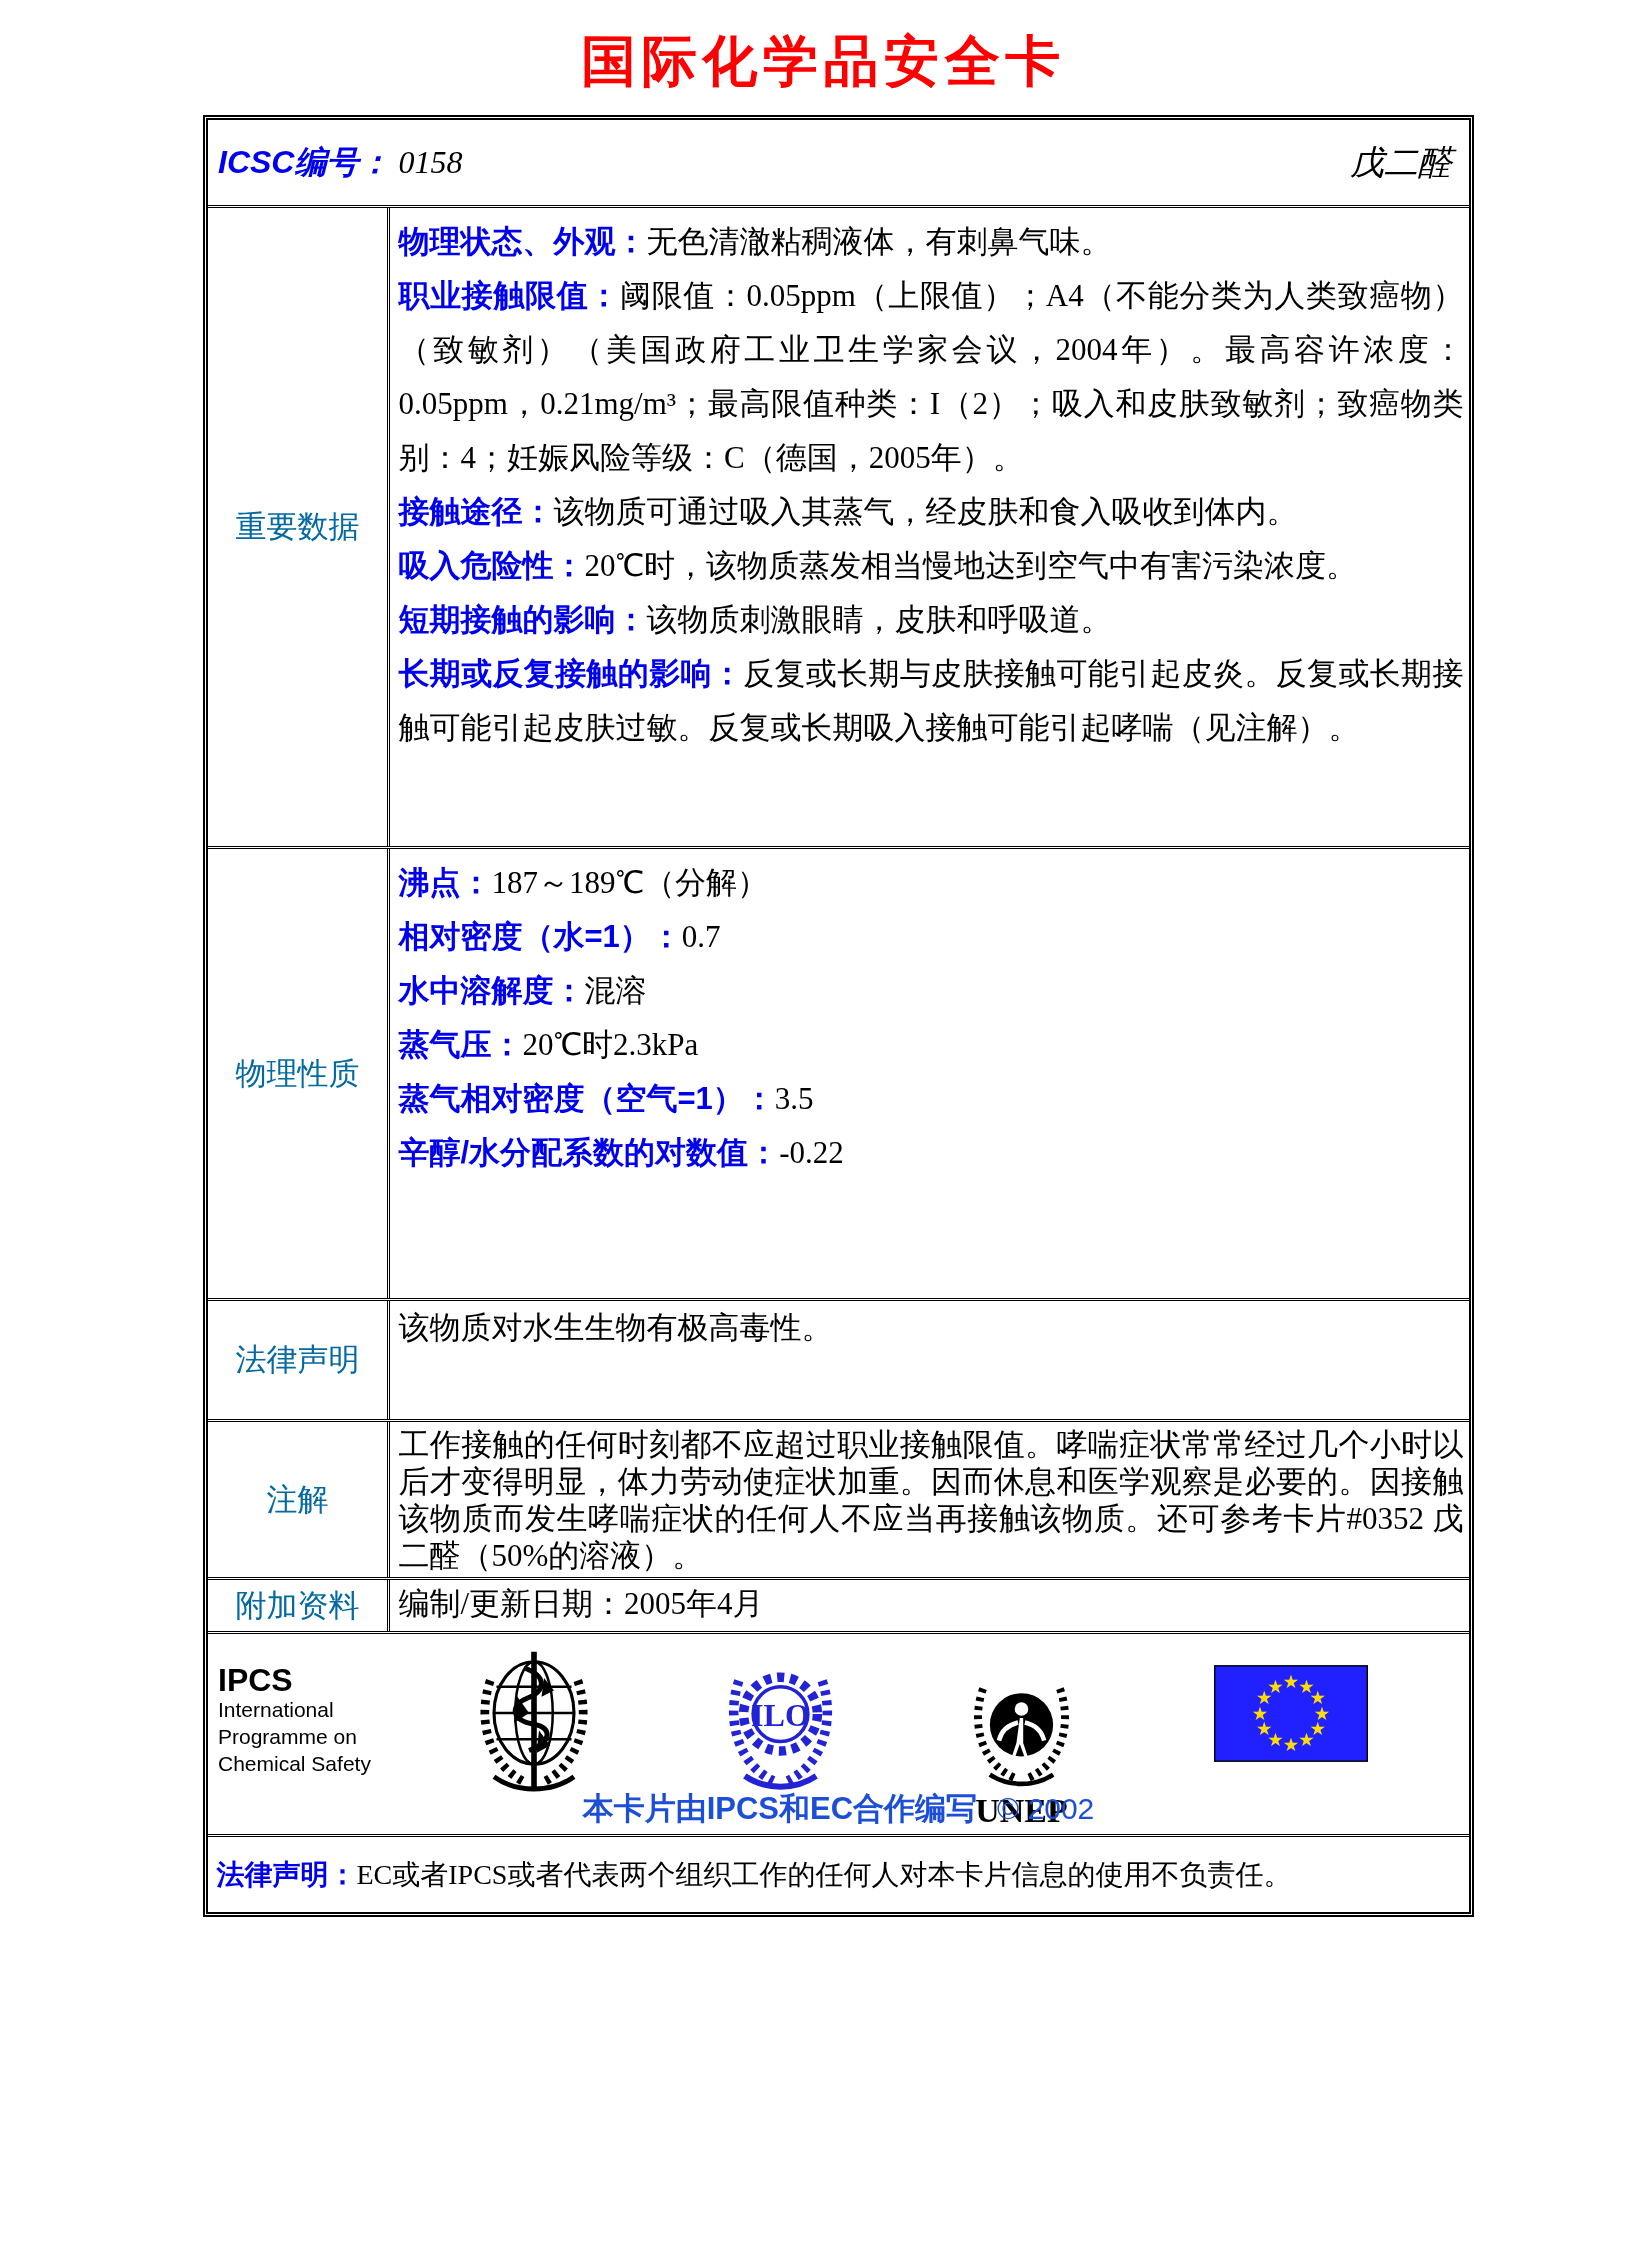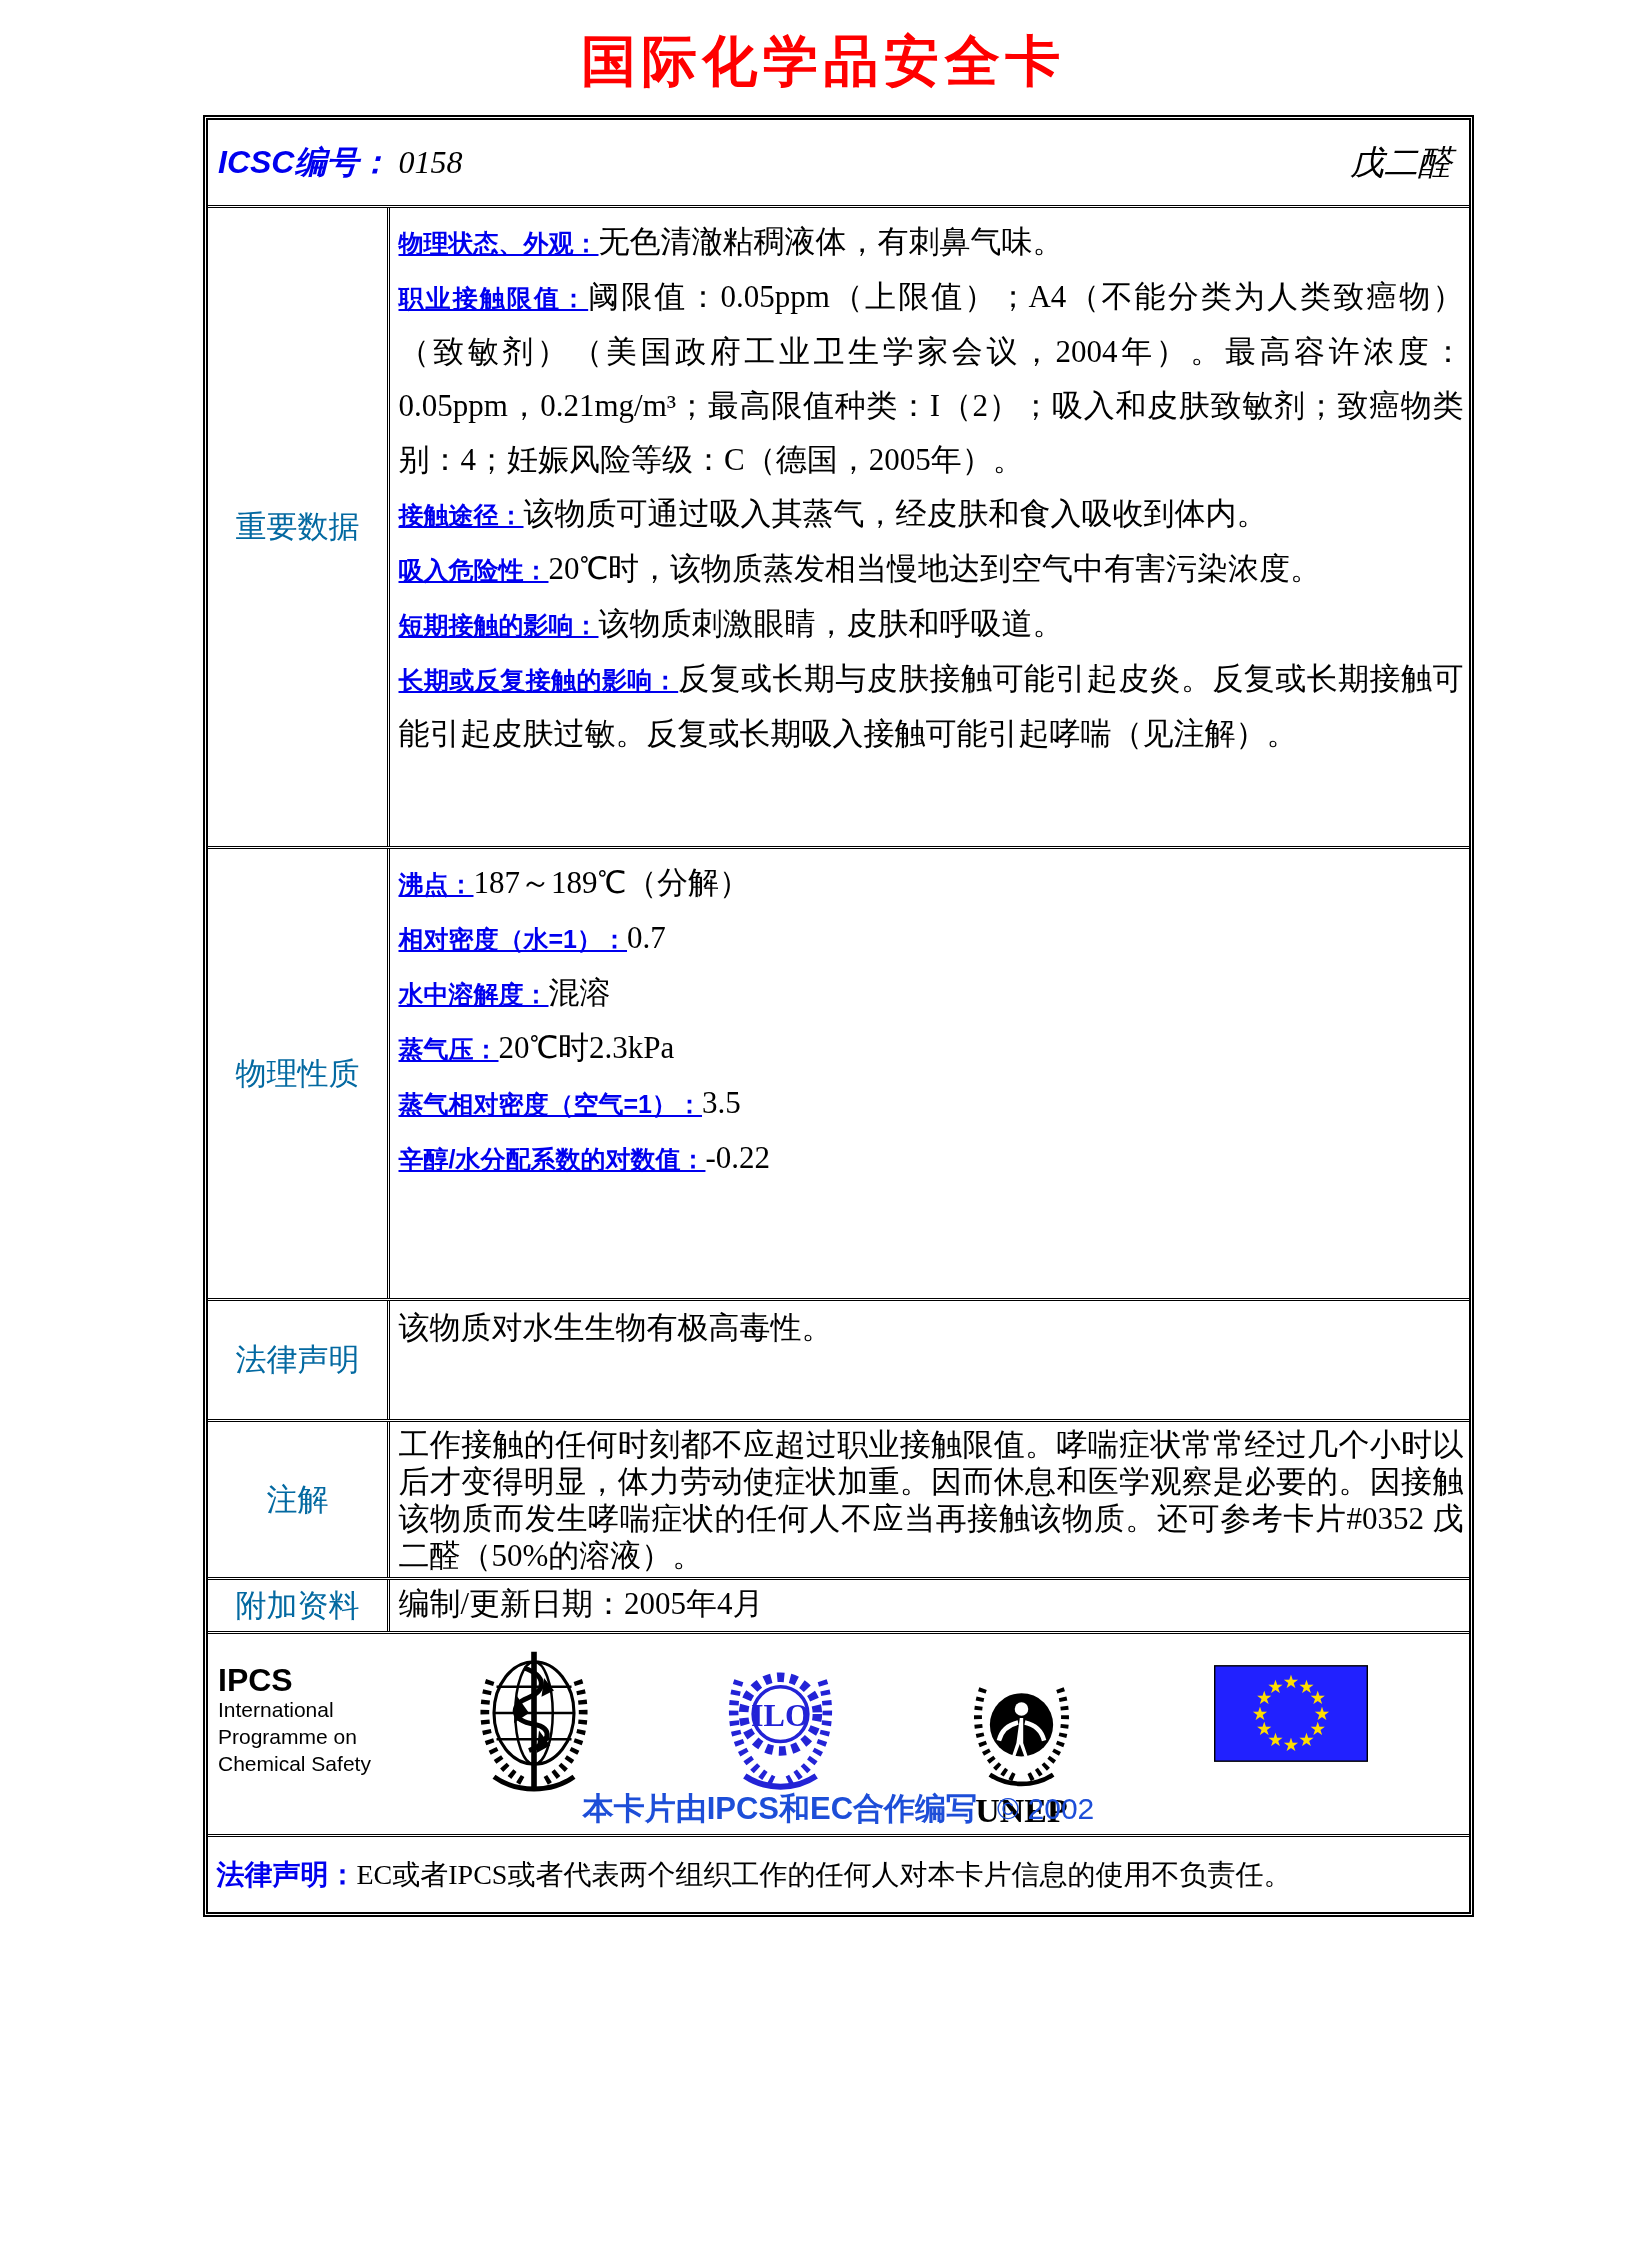--- a/index.html
+++ b/index.html
@@ -45,21 +45,21 @@
 
   .row-important { height:641px; }
   .row-physical  { height:452px; }
   .row-env       { height:121px; }
   .row-notes     { height:158px; }
   .row-add       { height:54px; }
   .row-logos     { height:203px; position:relative; }
   .row-legal     { height:78px; }
 
   .item { font-size:31px; line-height:54px; text-align:justify; }
-  .item .blue-label { font-size:25px;text-decoration:underline; }
+  .item .blue-label { font-size:31px; }
 
   .row-env  .content-cell { font-size:31px; line-height:40px; }
   .row-notes .content-cell { font-size:31px; line-height:37px; padding-top:4.2px; text-align:justify; }
   .row-add  .content-cell { font-size:31px; line-height:40px; padding-top:4.2px; }
 
   
   .ipcs-block { position:absolute; left:10px; top:30px; font-family:"Liberation Sans", sans-serif; }
   .ipcs-title { font-weight:bold; font-size:32px; line-height:32px; }
   .ipcs-line  { font-size:21px; line-height:27px; }
   .logo { position:absolute; }

